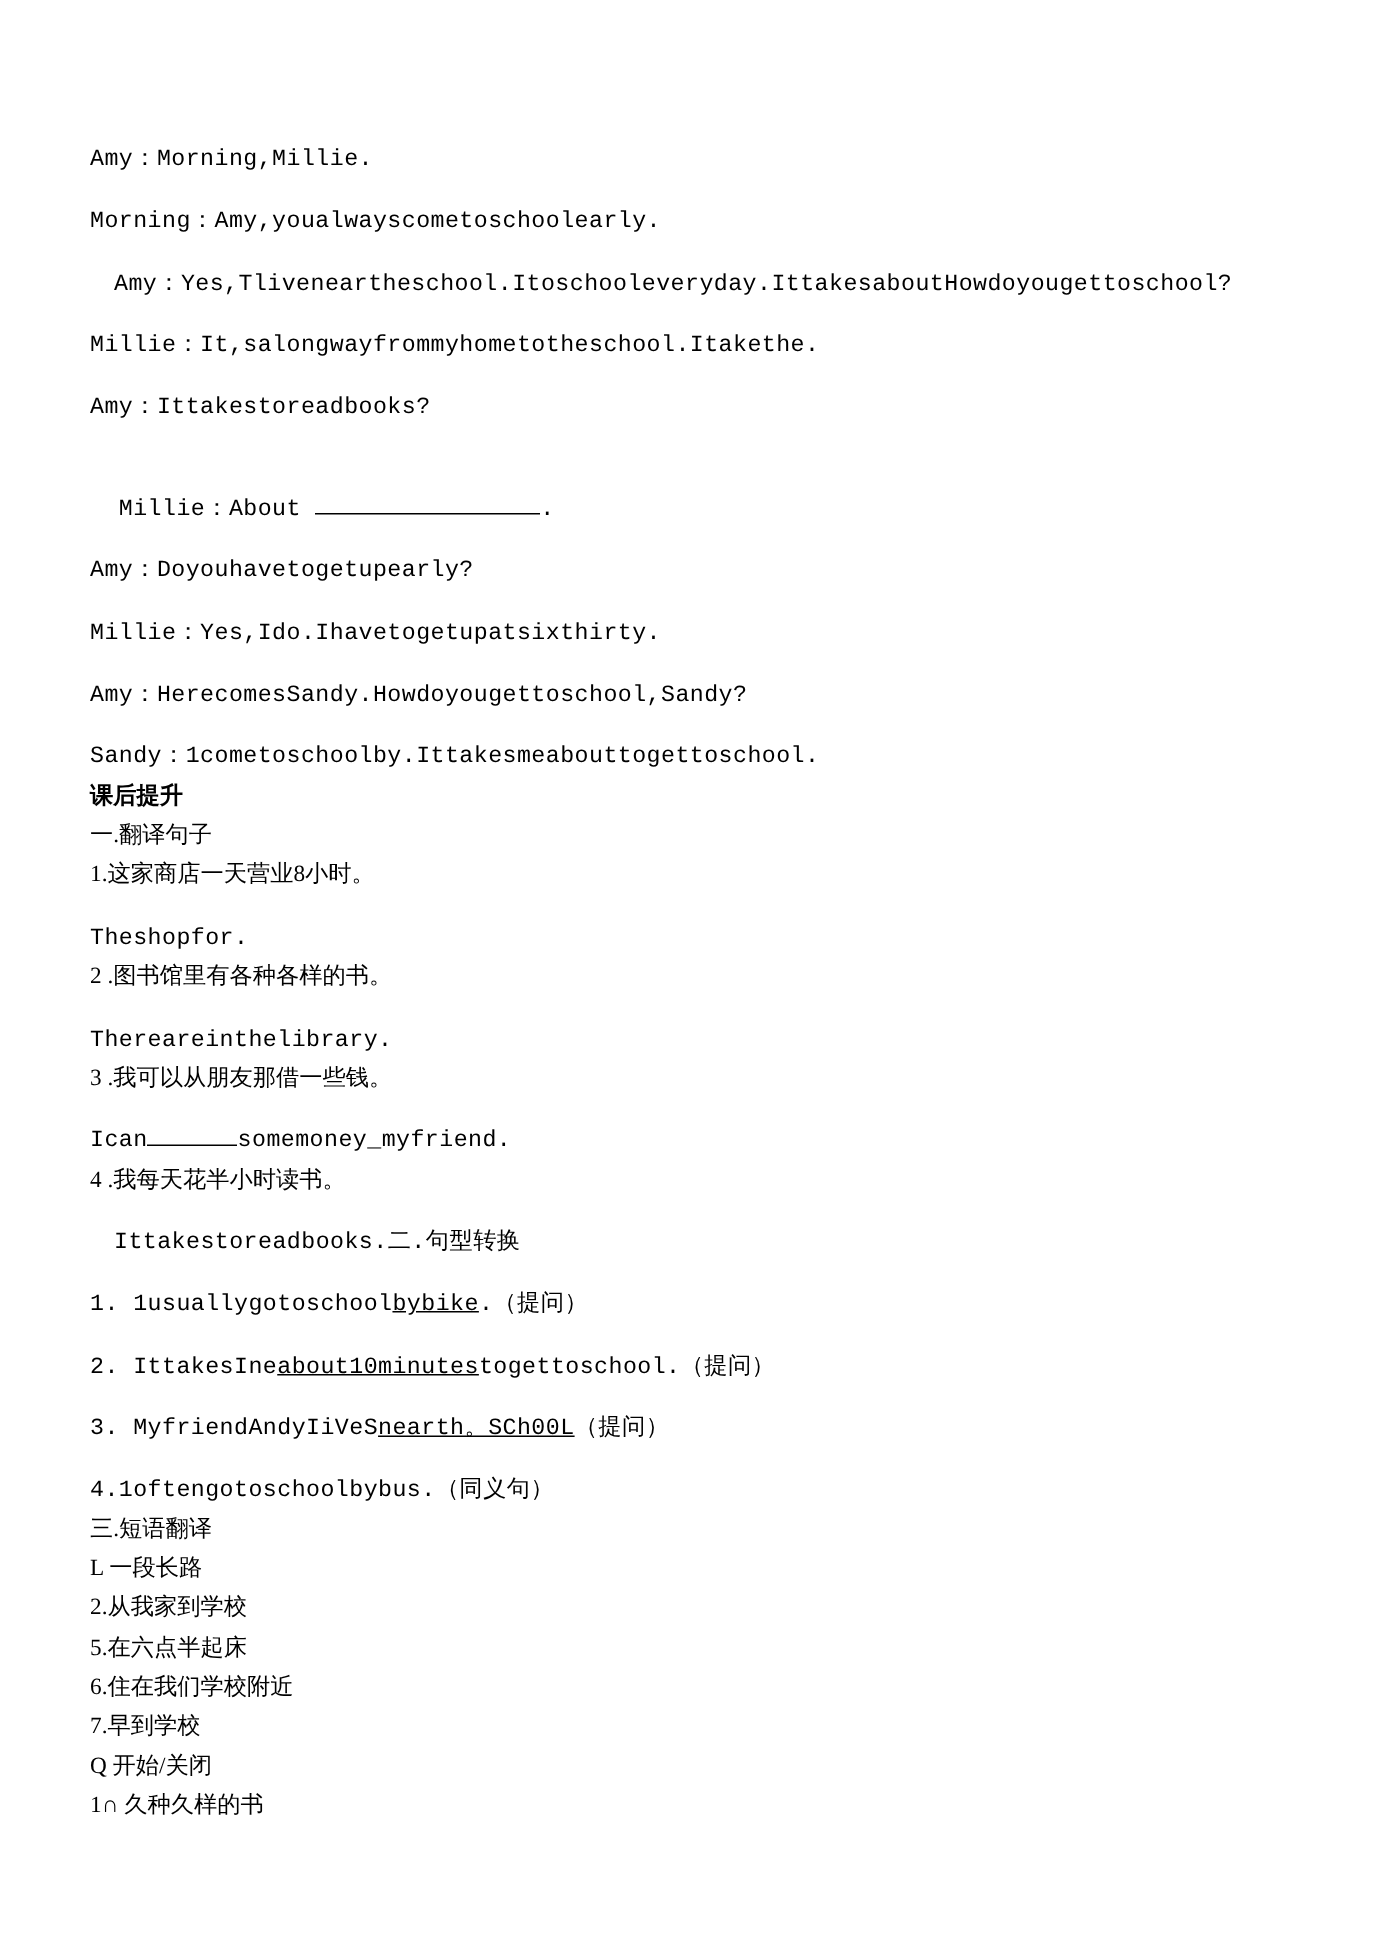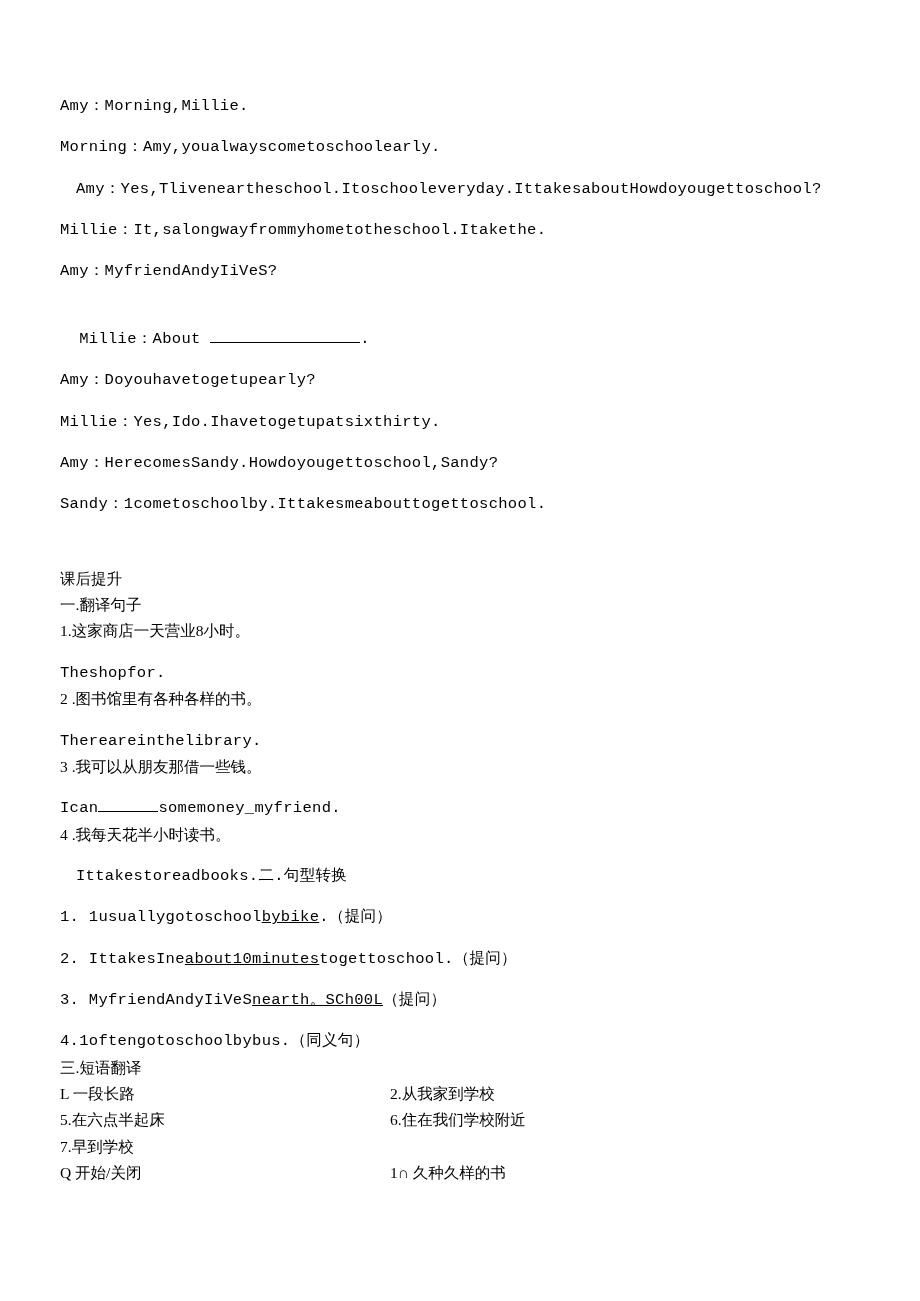--- a/index.html
+++ b/index.html
@@ -15,57 +15,57 @@
   }
   .mono {
     font-family: "Courier New", "SimSun", monospace;
     letter-spacing: 0.3px;
     margin-top: 15px;
   }
   .indent1 {
     padding-left: 16px;
   }
   .bold {
-    font-weight: normal;
-    margin-top: 48px;
+    font-weight: bold;
   }
   .blank {
     display: inline-block;
     border-bottom: 1px solid #000;
     width: 60px;
     height: 1em;
     vertical-align: baseline;
   }
   .blank.w3 {
     width: 150px;
   }
   .underline-text {
     text-decoration: underline;
   }
   .two-col {
     display: flex;
+    flex-direction: column;
   }
   .col-left {
     width: 330px;
   }
   .col-right {
     flex: 1;
   }
   .line {
     white-space: pre-wrap;
   }
 </style>
 </head>
 <body>
 
 <div class="mono line">Amy：Morning,Millie.</div>
 <div class="mono line">Morning：Amy,youalwayscometoschoolearly.</div>
 <div class="mono line indent1">Amy：Yes,Tliveneartheschool.Itoschooleveryday.IttakesaboutHowdoyougettoschool?</div>
 <div class="mono line">Millie：It,salongwayfrommyhometotheschool.Itakethe.</div>
-<div class="mono line">Amy：MyfriendAndyIiVeS?</div>
+<div class="mono line">Amy：Ittakestoreadbooks?</div>
 <div class="mono line">
   <span>Millie：About </span><span class="blank w3"></span><span>.</span>
 </div>
 <div class="mono line">Amy：Doyouhavetogetupearly?</div>
 <div class="mono line">Millie：Yes,Ido.Ihavetogetupatsixthirty.</div>
 <div class="mono line">Amy：HerecomesSandy.Howdoyougettoschool,Sandy?</div>
 <div class="mono line">Sandy：1cometoschoolby.Ittakesmeabouttogettoschool.</div>
 
 <div class="bold">课后提升</div>
 

